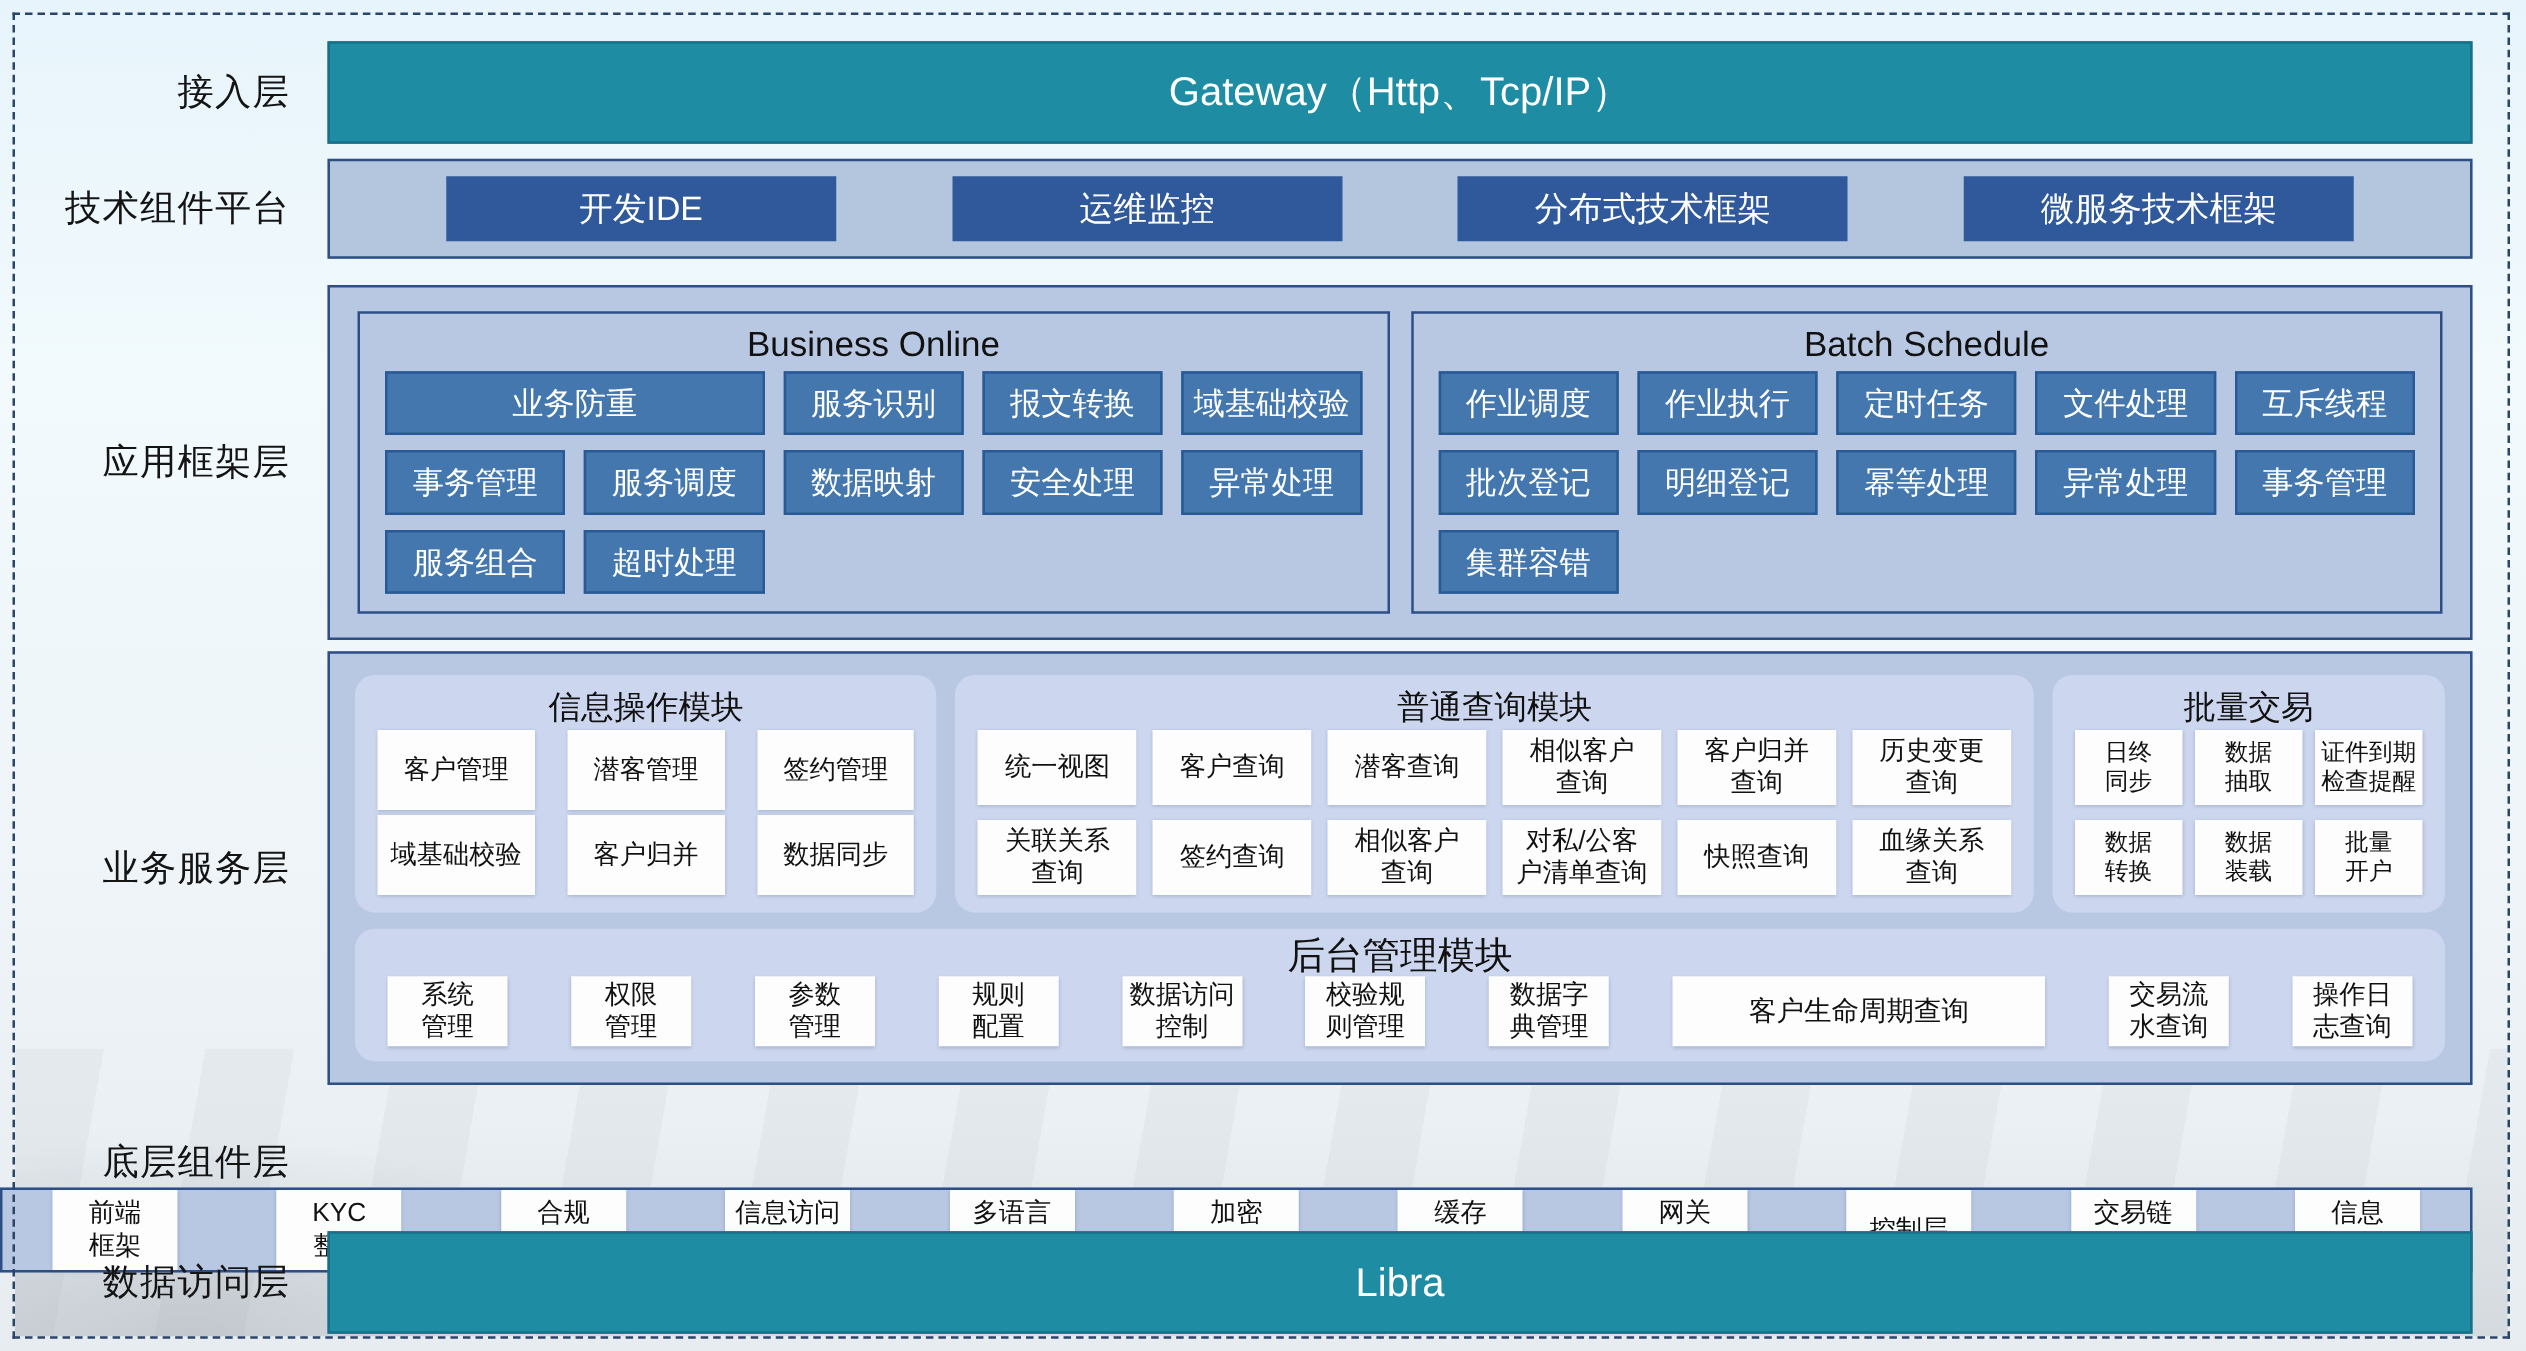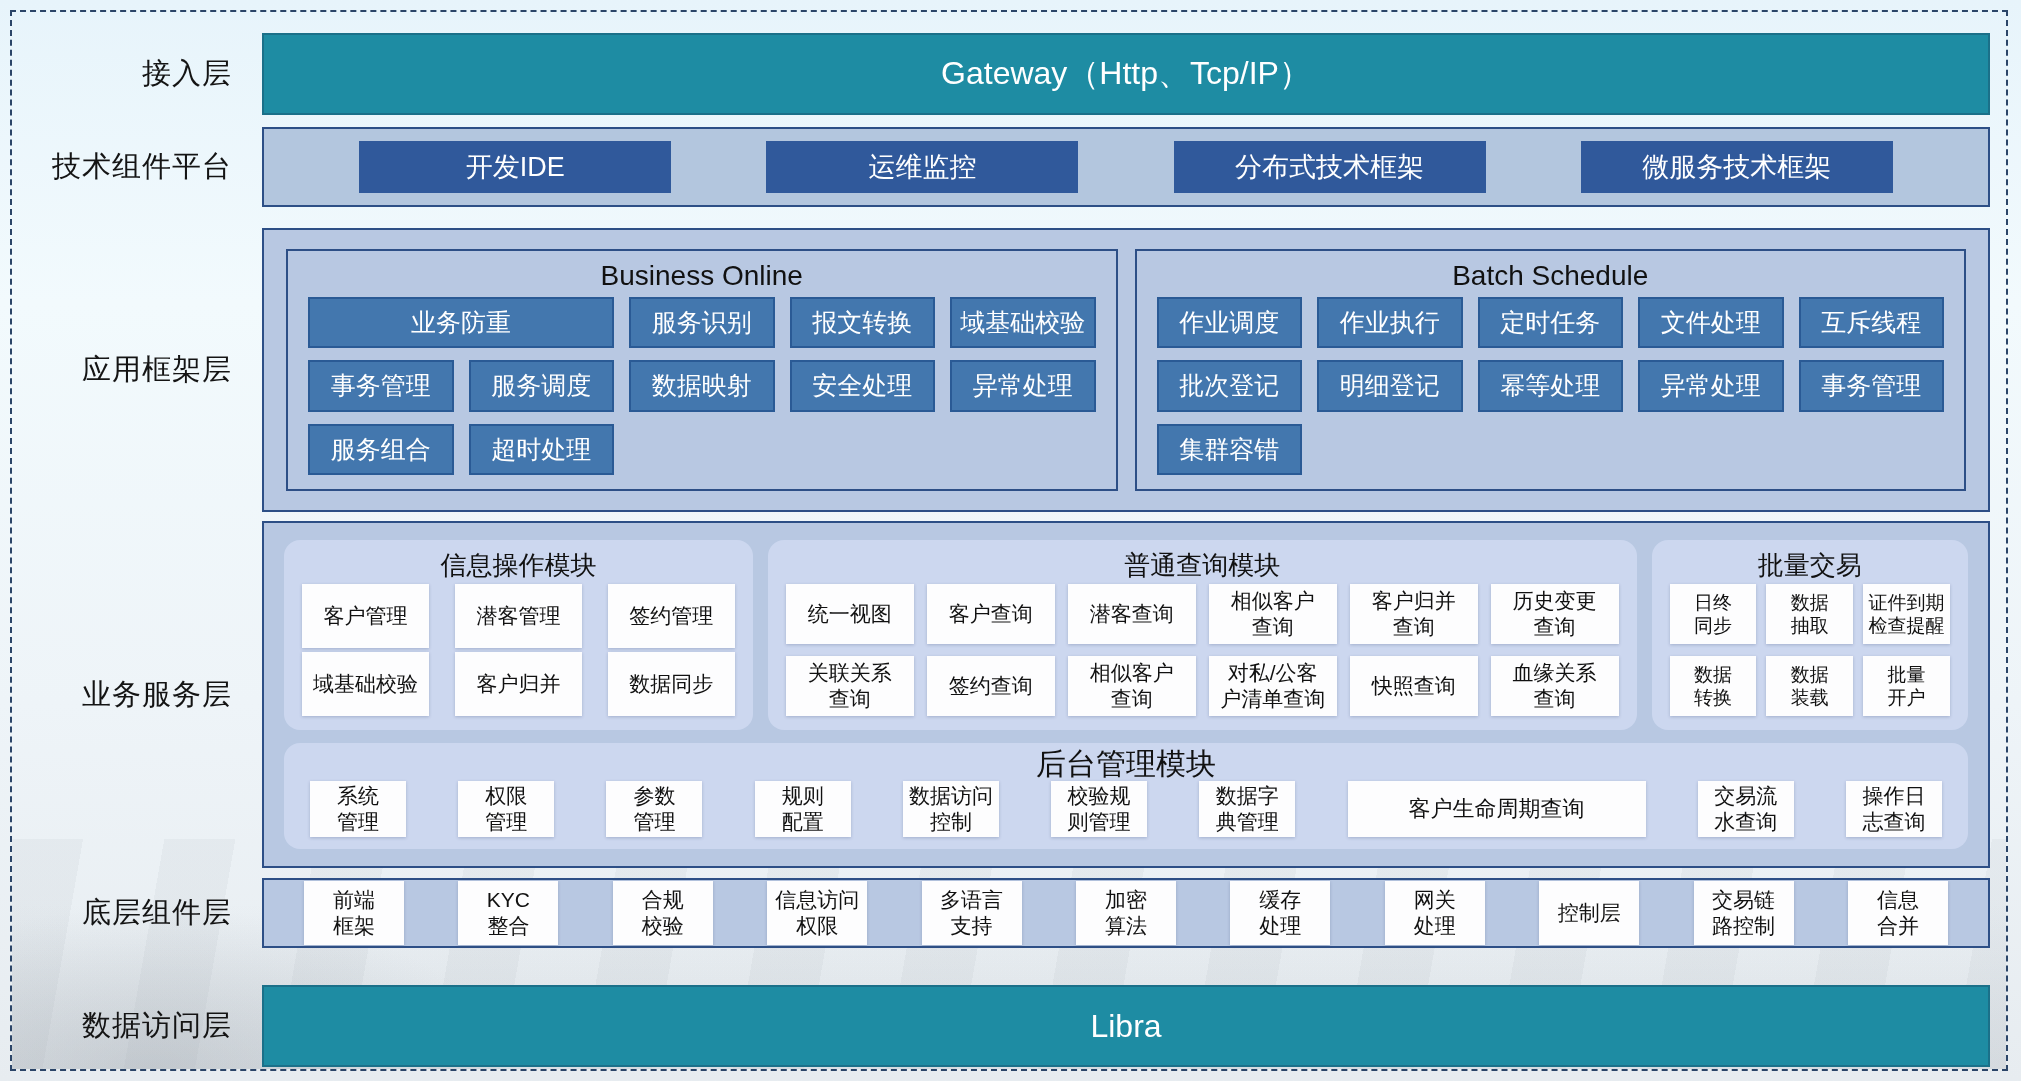--- a/index.html
+++ b/index.html
@@ -17,28 +17,28 @@
     background:
       radial-gradient(520px 230px at 7% 100%, rgba(150,158,166,0.30), rgba(150,158,166,0) 70%),
       linear-gradient(to top, rgba(167,173,180,0.20), rgba(167,173,180,0) 72%),
       repeating-linear-gradient(100deg, rgba(160,168,176,0.10) 0 70px, rgba(235,240,244,0.06) 70px 150px);
   }
   .row { position:absolute; left:0; right:0; display:flex; }
   .row-access    { top:33px;  height:82px; }
   .row-tech      { top:127px; height:80px; }
   .row-framework { top:228px; height:284px; }
   .row-service   { top:521px; height:347px; }
-  .row-base      { top:878px; height:70px; }
+  .row-base      { top:910px; height:70px;flex-direction:column; }
   .row-libra     { top:985px; height:82px; }
 
   .layer-label {
     width:262px; flex:none; display:flex; align-items:center; justify-content:flex-end;
     padding-right:30px; box-sizing:border-box; font-size:29px; color:#141414; letter-spacing:1px;
   }
-  .content { flex:1; margin-right:31px; box-sizing:border-box; }
+  .content { flex:1; margin-right:43px; box-sizing:border-box; }
 
   .teal-bar {
     background:#1e8ca3; border:2px solid #1b7089;
     display:flex; align-items:center; justify-content:center; color:#ffffff; font-size:32px;
   }
 
   .tech-band {
     background:#b3c6de; border:2px solid #2d4f86;
     display:flex; align-items:center; justify-content:space-evenly;
   }

